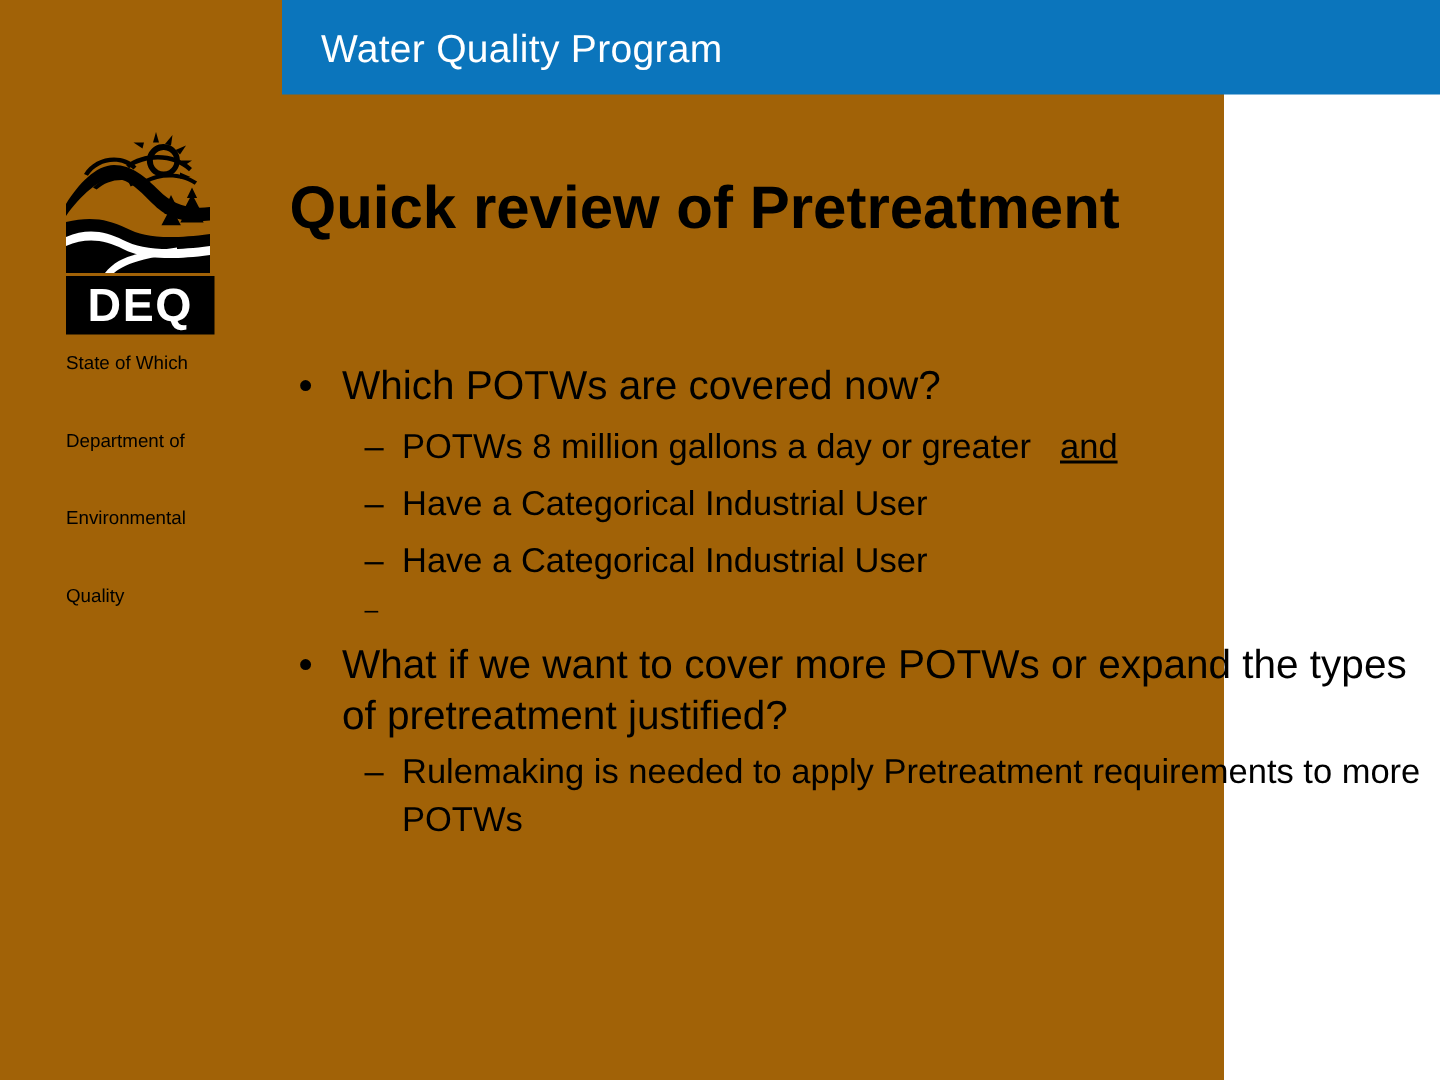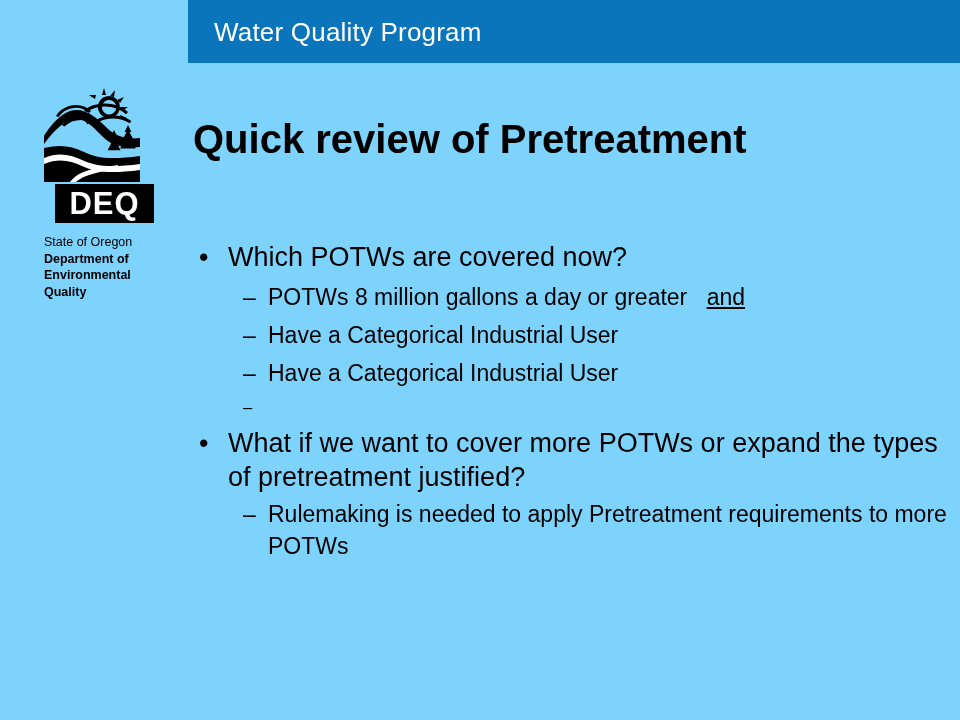--- a/index.html
+++ b/index.html
@@ -12,23 +12,23 @@
     height: 720px;
     position: relative;
     overflow: hidden;
     font-family: "Liberation Sans", sans-serif;
     color: #000000;
   }
 
   .slide {
     position: absolute;
     left: 0; top: 0;
-    width: 960px;
+    width: 816px;
     height: 720px;
-    background: #7dd3fc;
+    background: #a16207;
   }
 
   
   .header-banner {
     position: absolute;
     left: 188px;
     top: 0;
     width: 772px;
     height: 63px;
     background: #0b75bc;
@@ -60,41 +60,40 @@
   .logo-deq-box {
     position: absolute;
     left: 4px;
     top: 98px;
     width: 99px;
     height: 39px;
     background: #000000;
     display: flex;
     align-items: center;
     justify-content: center;
-    margin-left: 11px;
   }
   .logo-deq-text {
     color: #ffffff;
     font-weight: bold;
     font-size: 31px;
     line-height: 31px;
     letter-spacing: 1px;
     font-family: "Liberation Sans", sans-serif;
   }
   .logo-caption {
     position: absolute;
     left: 4px;
     top: 148px;
     width: 120px;
     font-size: 12.5px;
     line-height: 16.5px;
     color: #000000;
   }
   .logo-caption .cap-reg { font-weight: normal; }
-  .logo-caption .cap-bold { font-weight: bold; }
+  .logo-caption .cap-bold { font-weight: normal; margin-top: 35px; }
 
   
   .content {
     position: absolute;
     left: 188px;
     top: 110px;
     width: 760px;
   }
   .slide-title {
     position: absolute;
@@ -194,21 +193,21 @@
         <path fill="#ffffff" d="M30 96 C36 88 46 84 58 82 C66 80.6 72 80 78 79 L78 83 C70 84 62 85.4 56 87 C46 89.6 40 92.4 36 96 Z"></path>
 
         <path d="M74 44 l3 6 l-1.8 0 l3.4 6.6 l-2 0 l4 7.6 l-13 0 l4-7.6 l-2 0 l3.4-6.6 l-1.8 0 z"></path>
         <path d="M88 39 l3.4 7 l-2 0 l4 7.6 l-2.2 0 l4.6 8.8 l-15.6 0 l4.6-8.8 l-2.2 0 l4-7.6 l-2 0 z"></path>
       </g>
     </svg>
     <div class="logo-deq-box">
       <span class="logo-deq-text">DEQ</span>
     </div>
     <div class="logo-caption">
-      <div class="cap-reg">State of Oregon</div>
+      <div class="cap-reg">State of Which</div>
       <div class="cap-bold">Department of</div>
       <div class="cap-bold">Environmental</div>
       <div class="cap-bold">Quality</div>
     </div>
   </div>
 
   <div class="content">
 
     <div class="slide-title">Quick review of Pretreatment</div>
 

